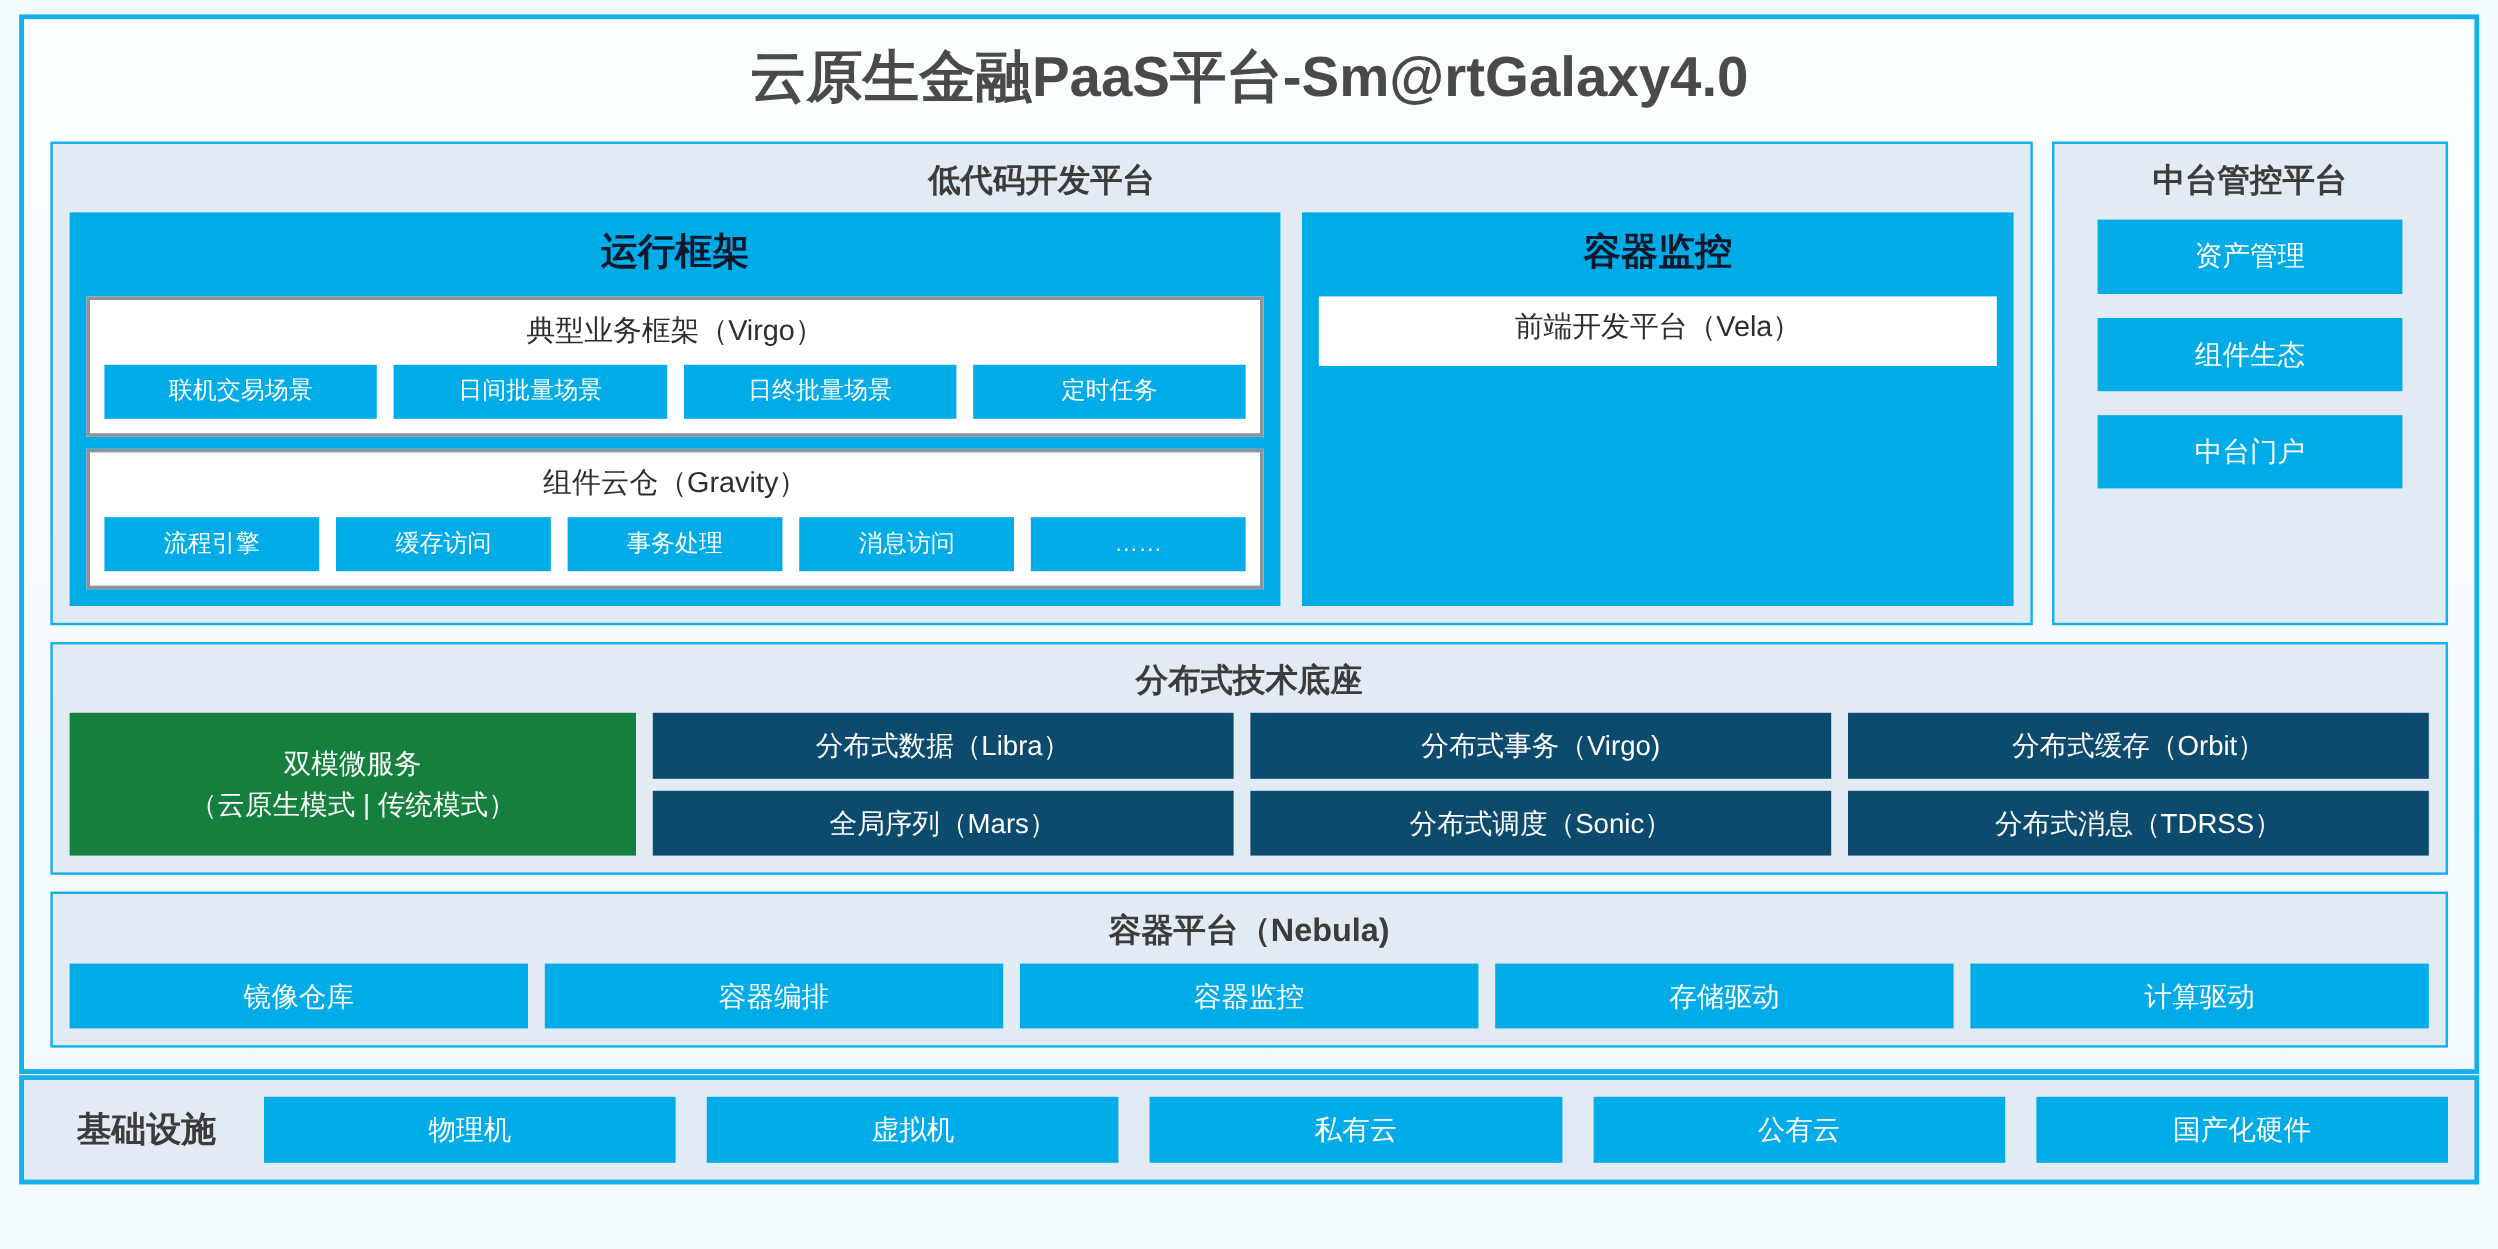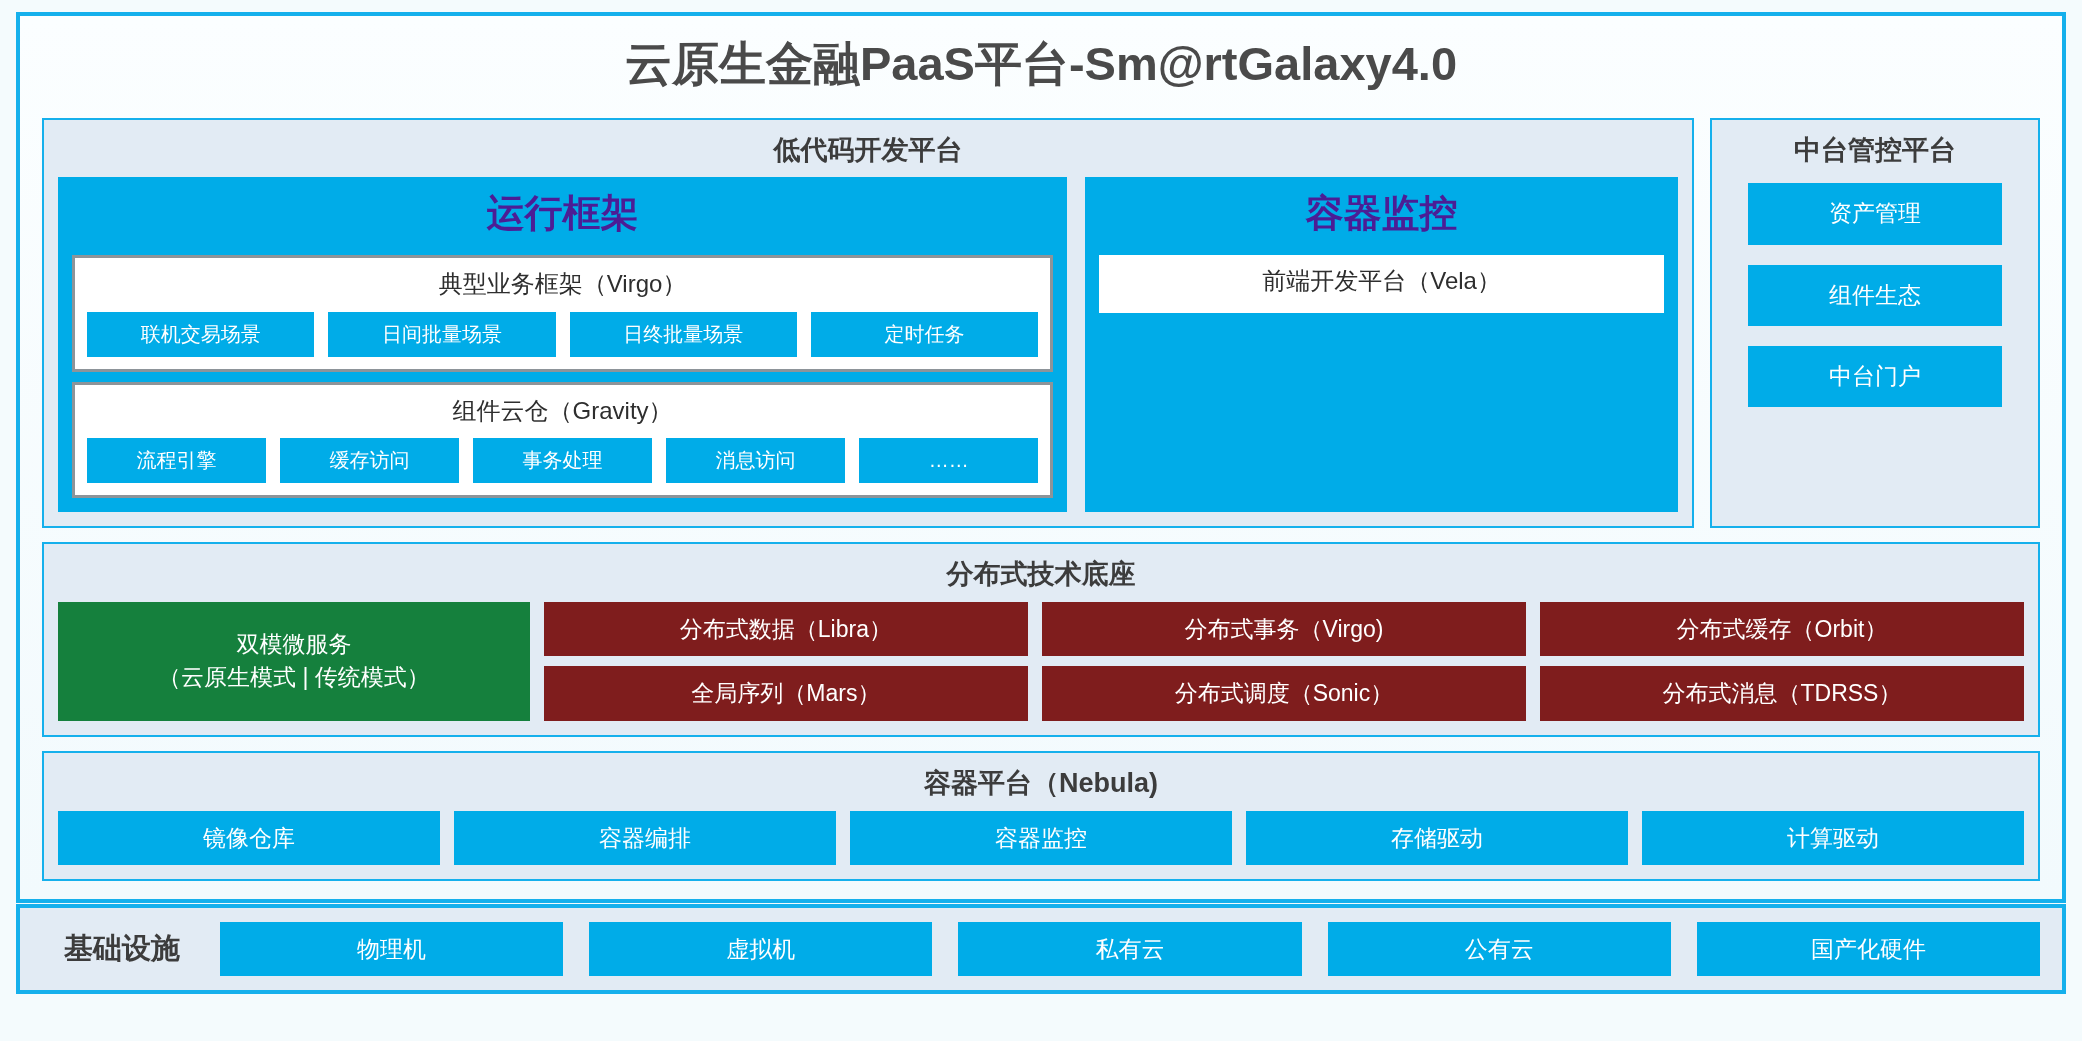--- a/index.html
+++ b/index.html
@@ -67,22 +67,22 @@
   
   .blue-box {
     background: #00ace8;
     padding: 8px 14px 14px 14px;
     display: flex;
     flex-direction: column;
     gap: 10px;
   }
   .blue-box-title {
     text-align: center;
-    color: #4c1d95;
-    font-size: 38px;
+    color: #0f172a;
+    font-size: 31px;
     font-weight: 700;
     padding: 8px 0 10px 0;
     line-height: 1.1;
   }
 
   
   .white-card {
     background: #ffffff;
     border: 3px solid #8d9499;
     padding: 8px 12px 12px 12px;
@@ -132,21 +132,21 @@
   
   .dist-body { display: flex; gap: 14px; align-items: stretch; }
   .dist-col { flex: 1 1 0; display: flex; flex-direction: column; gap: 10px; }
   .dist-col.single { flex: 0 0 24%; }
   .dist-big {
     background: #15803d; color: #fff; font-size: 23px; text-align: center;
     flex: 1 1 auto; display: flex; flex-direction: column;
     align-items: center; justify-content: center; line-height: 1.45; padding: 10px;
   }
   .dist-cell {
-    background: #7f1d1d; color: #fff; font-size: 23px; text-align: center;
+    background: #0c4a6e; color: #fff; font-size: 23px; text-align: center;
     padding: 14px 6px; line-height: 1.15; white-space: nowrap;
   }
 
   
   .nebula-row { display: flex; gap: 14px; border-radius: 12px; }
   .nebula-cell {
     background: #00ace8; color: #fff; font-size: 23px; text-align: center;
     padding: 14px 6px; flex: 1 1 0; line-height: 1.15; white-space: nowrap;
   }
 

